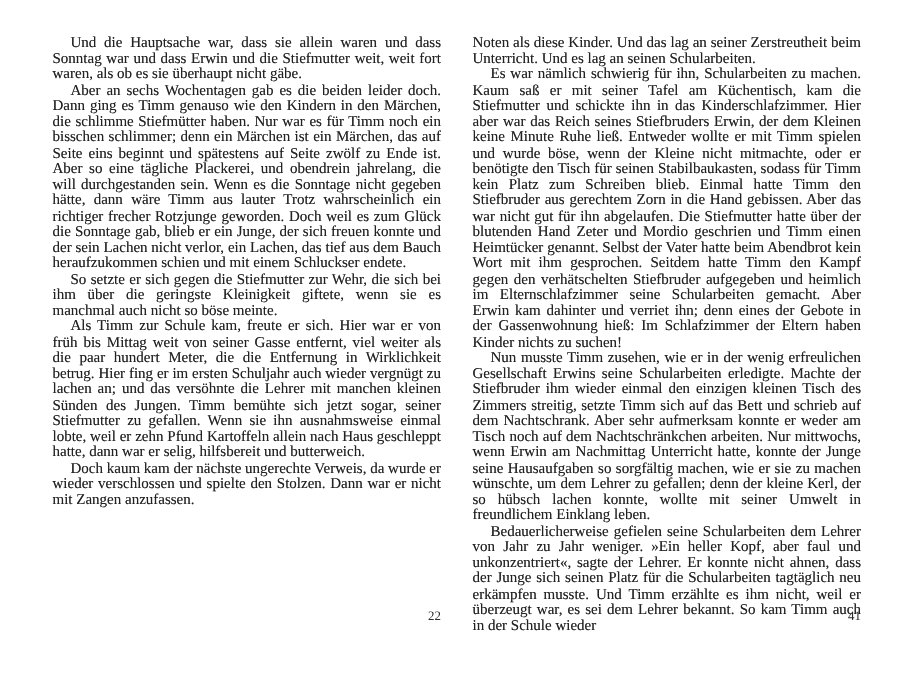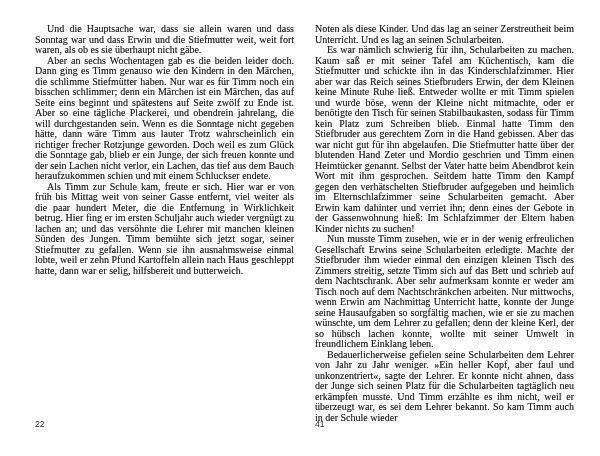--- a/index.html
+++ b/index.html
@@ -31,39 +31,41 @@
   .page-text.right { left: 315px; }
   .page-text p.para {
     margin: 0;
     padding: 0;
   }
   .page-text p.para.indent {
     text-indent: 12px;
   }
   .page-number {
     position: absolute;
-    top: 419px;
+    top: 405px;
     width: 259px;
-    text-align: left;
-    font-family: Liberation Sans, sans-serif;
+    text-align: right;
+    font-family: Liberation Serif, serif;
     font-size: 8.6px;
     color: #2b2b2b;
   }
   .page-number.left  { left: 35px; }
   .page-number.right { left: 315px; }
 </style>
 </head>
 <body>
 
 <div class="spread">
 
   <div class="page-text left">
       <p class="para indent">Und die Hauptsache war, dass sie allein waren und dass Sonntag war und dass Erwin und die Stiefmutter weit, weit fort waren, als ob es sie überhaupt nicht gäbe.</p>
       <p class="para indent">Aber an sechs Wochentagen gab es die beiden leider doch. Dann ging es Timm genauso wie den Kindern in den Märchen, die schlimme Stiefmütter haben. Nur war es für Timm noch ein bisschen schlimmer; denn ein Märchen ist ein Märchen, das auf Seite eins beginnt und spätestens auf Seite zwölf zu Ende ist. Aber so eine tägliche Plackerei, und obendrein jahrelang, die will durchgestanden sein. Wenn es die Sonntage nicht gegeben hätte, dann wäre Timm aus lauter Trotz wahrscheinlich ein richtiger frecher Rotzjunge geworden. Doch weil es zum Glück die Sonntage gab, blieb er ein Junge, der sich freuen konnte und der sein Lachen nicht verlor, ein Lachen, das tief aus dem Bauch heraufzukommen schien und mit einem Schluckser endete.</p>
+      <p class="para indent">So setzte er sich gegen die Stiefmutter zur Wehr, die sich bei ihm über die geringste Kleinigkeit giftete, wenn sie es manchmal auch nicht so böse meinte.</p>
       <p class="para indent">Als Timm zur Schule kam, freute er sich. Hier war er von früh bis Mittag weit von seiner Gasse entfernt, viel weiter als die paar hundert Meter, die die Entfernung in Wirklichkeit betrug. Hier fing er im ersten Schuljahr auch wieder vergnügt zu lachen an; und das versöhnte die Lehrer mit manchen kleinen Sünden des Jungen. Timm bemühte sich jetzt sogar, seiner Stiefmutter zu gefallen. Wenn sie ihn ausnahmsweise einmal lobte, weil er zehn Pfund Kartoffeln allein nach Haus geschleppt hatte, dann war er selig, hilfsbereit und butterweich.</p>
+      <p class="para indent">Doch kaum kam der nächste ungerechte Verweis, da wurde er wieder verschlossen und spielte den Stolzen. Dann war er nicht mit Zangen anzufassen.</p>
     </div>
 
   <div class="page-number left">22</div>
 
   <div class="page-text right">
       <p class="para">Noten als diese Kinder. Und das lag an seiner Zerstreutheit beim Unterricht. Und es lag an seinen Schularbeiten.</p>
       <p class="para indent">Es war nämlich schwierig für ihn, Schularbeiten zu machen. Kaum saß er mit seiner Tafel am Küchentisch, kam die Stiefmutter und schickte ihn in das Kinderschlafzimmer. Hier aber war das Reich seines Stiefbruders Erwin, der dem Kleinen keine Minute Ruhe ließ. Entweder wollte er mit Timm spielen und wurde böse, wenn der Kleine nicht mitmachte, oder er benötigte den Tisch für seinen Stabilbaukasten, sodass für Timm kein Platz zum Schreiben blieb. Einmal hatte Timm den Stiefbruder aus gerechtem Zorn in die Hand gebissen. Aber das war nicht gut für ihn abgelaufen. Die Stiefmutter hatte über der blutenden Hand Zeter und Mordio geschrien und Timm einen Heimtücker genannt. Selbst der Vater hatte beim Abendbrot kein Wort mit ihm gesprochen. Seitdem hatte Timm den Kampf gegen den verhätschelten Stiefbruder aufgegeben und heimlich im Elternschlafzimmer seine Schularbeiten gemacht. Aber Erwin kam dahinter und verriet ihn; denn eines der Gebote in der Gassenwohnung hieß: Im Schlafzimmer der Eltern haben Kinder nichts zu suchen!</p>
       <p class="para indent">Nun musste Timm zusehen, wie er in der wenig erfreulichen Gesellschaft Erwins seine Schularbeiten erledigte. Machte der Stiefbruder ihm wieder einmal den einzigen kleinen Tisch des Zimmers streitig, setzte Timm sich auf das Bett und schrieb auf dem Nachtschrank. Aber sehr aufmerksam konnte er weder am Tisch noch auf dem Nachtschränkchen arbeiten. Nur mittwochs, wenn Erwin am Nachmittag Unterricht hatte, konnte der Junge seine Hausaufgaben so sorgfältig machen, wie er sie zu machen wünschte, um dem Lehrer zu gefallen; denn der kleine Kerl, der so hübsch lachen konnte, wollte mit seiner Umwelt in freundlichem Einklang leben.</p>
       <p class="para indent">Bedauerlicherweise gefielen seine Schularbeiten dem Lehrer von Jahr zu Jahr weniger. »Ein heller Kopf, aber faul und unkonzentriert«, sagte der Lehrer. Er konnte nicht ahnen, dass der Junge sich seinen Platz für die Schularbeiten tagtäglich neu erkämpfen musste. Und Timm erzählte es ihm nicht, weil er überzeugt war, es sei dem Lehrer bekannt. So kam Timm auch in der Schule wieder</p>
     </div>

